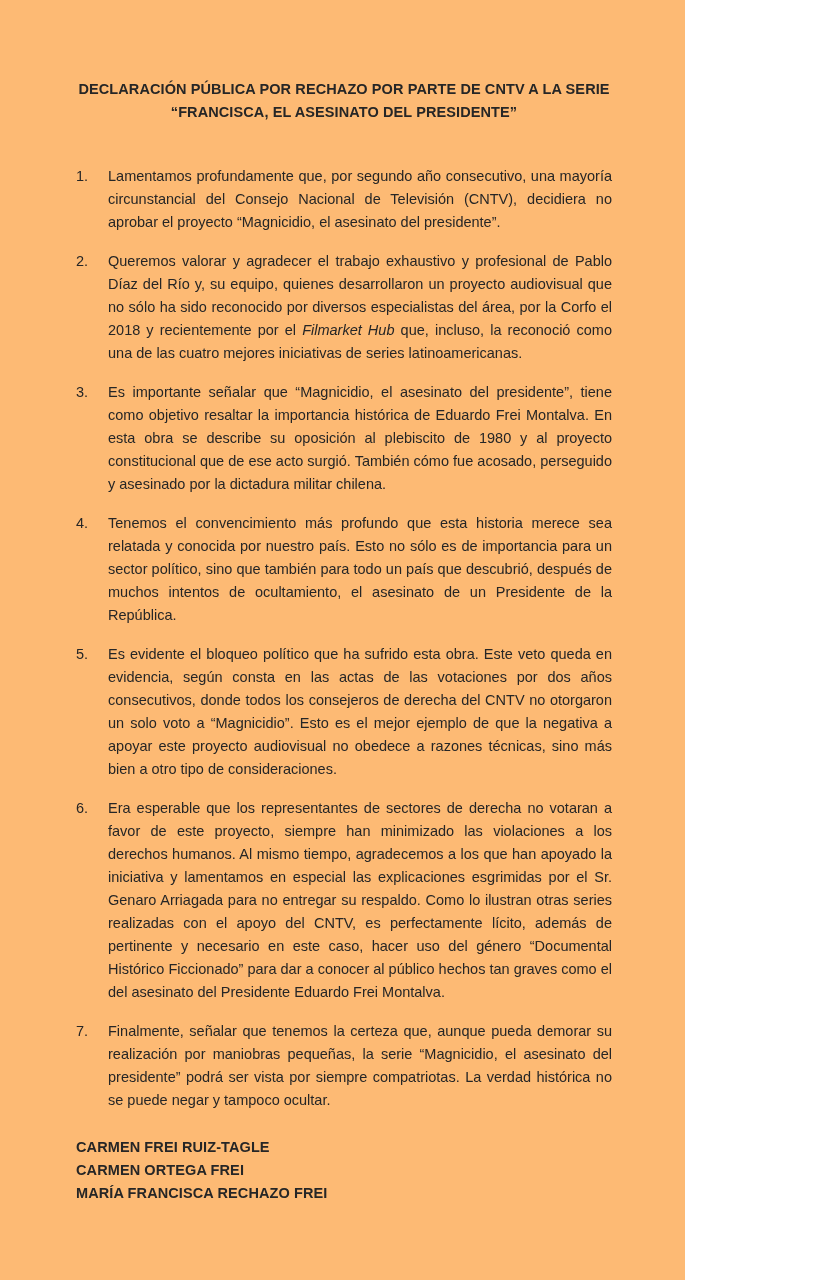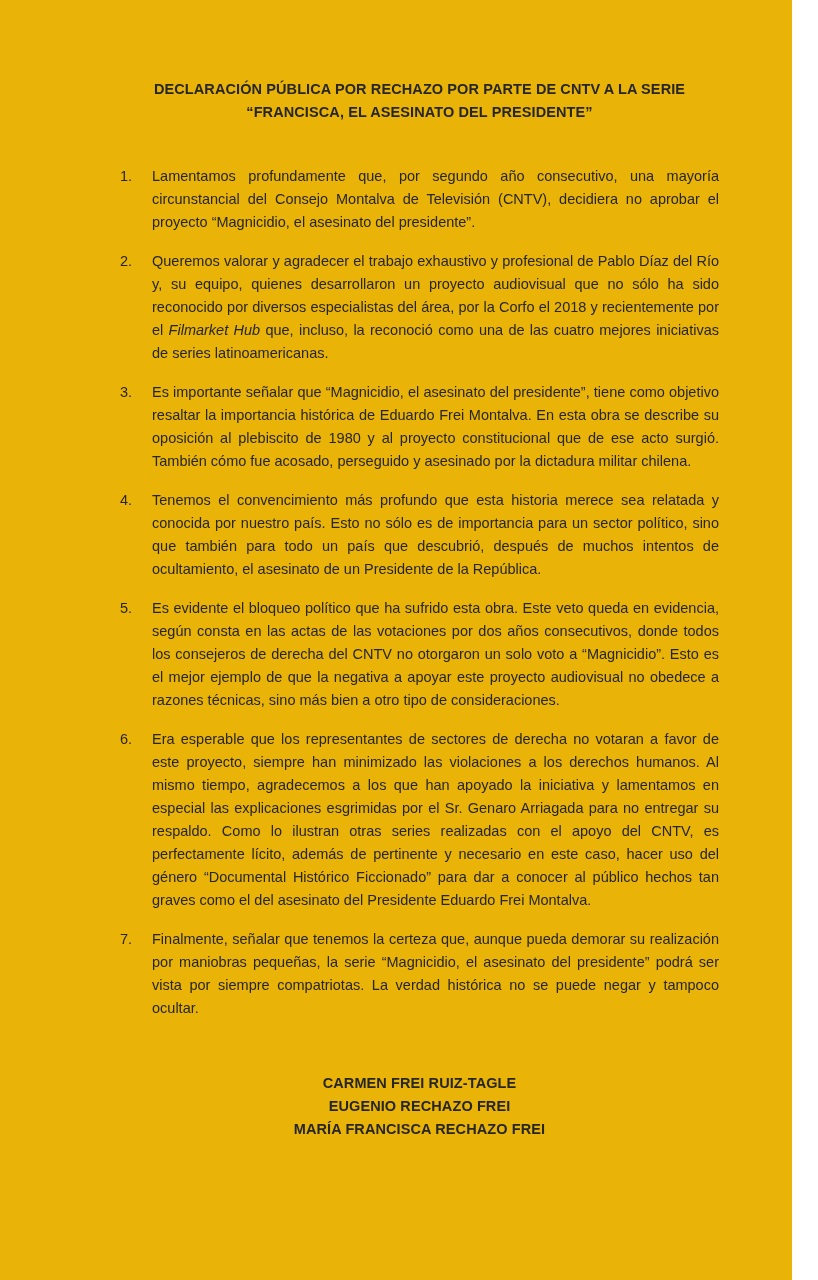--- a/index.html
+++ b/index.html
@@ -2,25 +2,25 @@
 <html lang="es"><head>
 <meta charset="utf-8">
 <style>
   html, body {
     margin: 0;
     padding: 0;
     background: #ffffff;
   }
   .page {
     position: relative;
-    width: 792px;
+    width: 685px;
     height: 1280px;
-    background: #eab308;
+    background: #fdba74;
     box-sizing: border-box;
-    padding: 78px 73px 0 120px;
+    padding: 78px 73px 0 76px;
     font-family: "Liberation Sans", sans-serif;
     color: #262626;
     overflow: hidden;
   }
   .doc-title {
     text-align: center;
     font-weight: bold;
     font-size: 14.5px;
     line-height: 23px;
     letter-spacing: 0.1px;
@@ -42,43 +42,42 @@
     flex-shrink: 0;
   }
   .item .text {
     flex: 1;
     text-align: justify;
   }
   .item .text em {
     font-style: italic;
   }
   .signatures {
-    margin-top: 52px;
-    text-align: center;
+    margin-top: 24px;
     font-weight: bold;
     font-size: 14.5px;
     line-height: 23px;
     letter-spacing: 0.1px;
   }
 </style>
 </head>
 <body>
 
 <div class="page">
 
   <div class="doc-title">
     <div>DECLARACIÓN PÚBLICA POR RECHAZO POR PARTE DE CNTV A LA SERIE</div>
     <div>“FRANCISCA, EL ASESINATO DEL PRESIDENTE”</div>
   </div>
 
   <ol class="items">
 
     <li class="item">
       <span class="num">1.</span>
-      <span class="text">Lamentamos profundamente que, por segundo año consecutivo, una mayoría circunstancial del Consejo Montalva de Televisión (CNTV), decidiera no aprobar el proyecto “Magnicidio, el asesinato del presidente”.</span>
+      <span class="text">Lamentamos profundamente que, por segundo año consecutivo, una mayoría circunstancial del Consejo Nacional de Televisión (CNTV), decidiera no aprobar el proyecto “Magnicidio, el asesinato del presidente”.</span>
     </li>
 
     <li class="item">
       <span class="num">2.</span>
       <span class="text"><span>Queremos valorar y agradecer el trabajo exhaustivo y profesional de Pablo Díaz del Río y, su equipo, quienes desarrollaron un proyecto audiovisual que no sólo ha sido reconocido por diversos especialistas del área, por la Corfo el 2018 y recientemente por el </span><em>Filmarket Hub</em><span> que, incluso, la reconoció como una de las cuatro mejores iniciativas de series latinoamericanas.</span></span>
     </li>
 
     <li class="item">
       <span class="num">3.</span>
       <span class="text">Es importante señalar que “Magnicidio, el asesinato del presidente”, tiene como objetivo resaltar la importancia histórica de Eduardo Frei Montalva. En esta obra se describe su oposición al plebiscito de 1980 y al proyecto constitucional que de ese acto surgió. También cómo fue acosado, perseguido y asesinado por la dictadura militar chilena.</span>
@@ -101,17 +100,17 @@
 
     <li class="item">
       <span class="num">7.</span>
       <span class="text">Finalmente, señalar que tenemos la certeza que, aunque pueda demorar su realización por maniobras pequeñas, la serie “Magnicidio, el asesinato del presidente” podrá ser vista por siempre compatriotas. La verdad histórica no se puede negar y tampoco ocultar.</span>
     </li>
 
   </ol>
 
   <div class="signatures">
     <div>CARMEN FREI RUIZ-TAGLE</div>
-    <div>EUGENIO RECHAZO FREI</div>
+    <div>CARMEN ORTEGA FREI</div>
     <div>MARÍA FRANCISCA RECHAZO FREI</div>
   </div>
 
 </div>
 
 </body></html>

